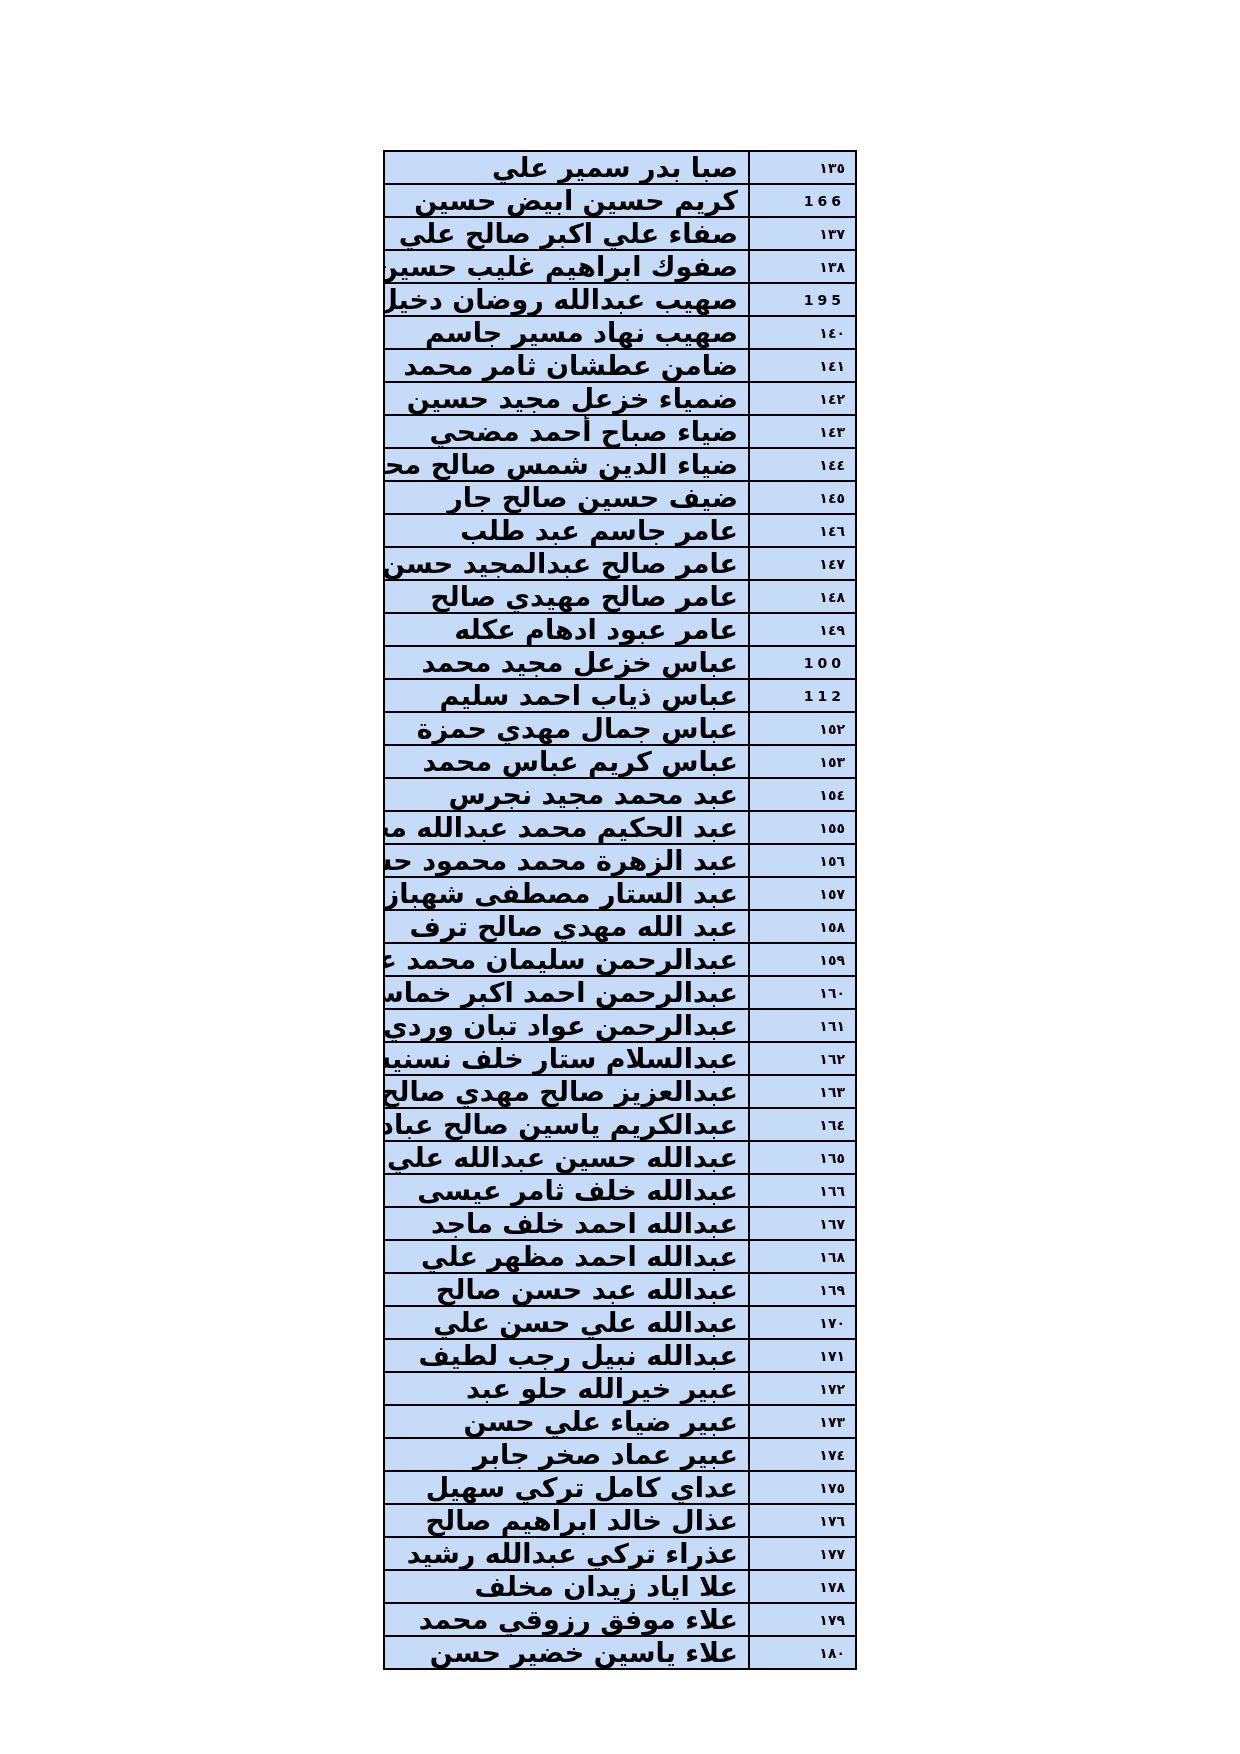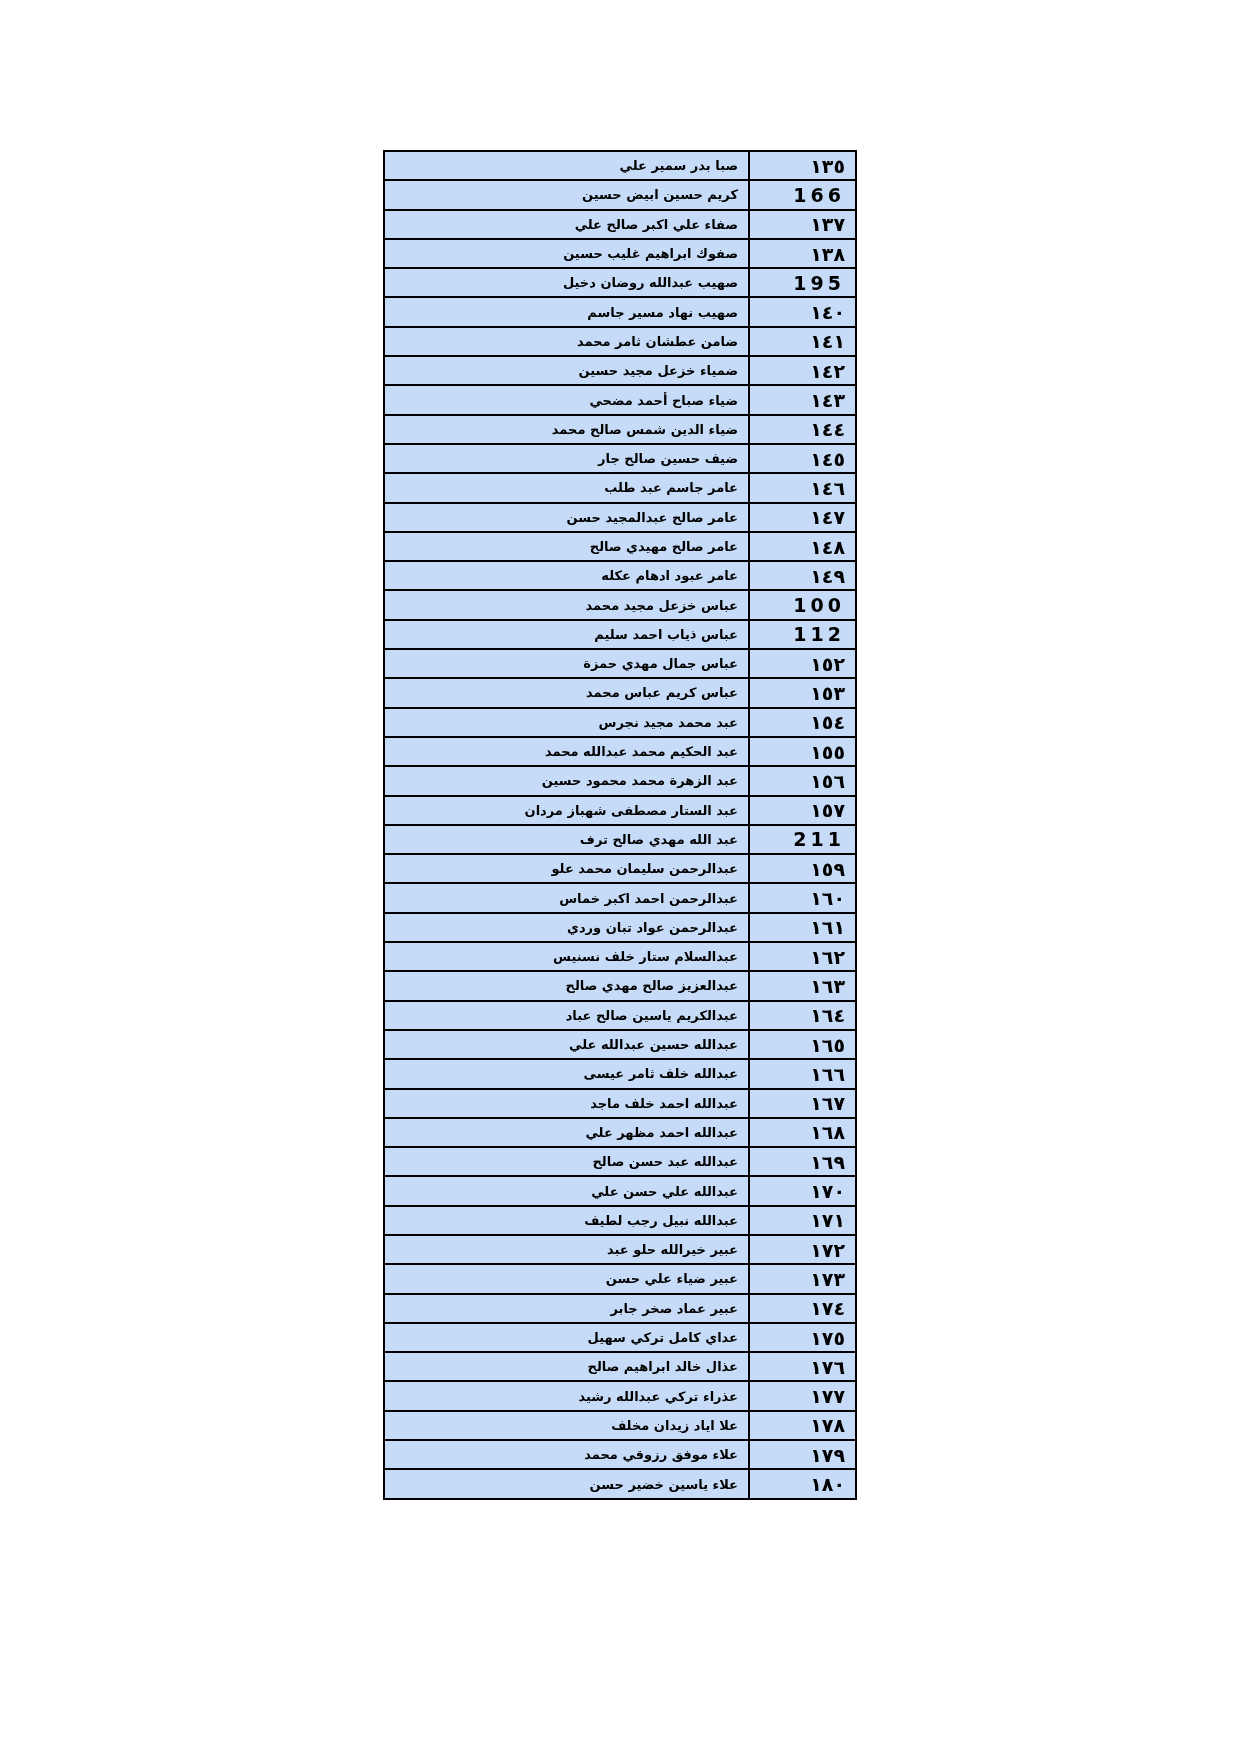--- a/index.html
+++ b/index.html
@@ -39,27 +39,27 @@
       vertical-align: middle;
       color: #000000;
       font-weight: bold;
       white-space: nowrap;
       overflow: hidden;
     }
     td.num {
       width: 95px;
       text-align: right;
       padding-right: 10px !important;
-      font-size: 19px;
+      font-size: 14px;
       letter-spacing: 4px;
     }
     td.name {
       text-align: right;
       padding-right: 10px !important;
-      font-size: 13px;
+      font-size: 27px;
     }
   </style>
 </head>
 <body>
 
 <div class="page">
   <table class="roster">
     <tbody id="roster-body">
     <tr>
           <td class="num">١٣٥</td>
@@ -147,21 +147,21 @@
         </tr>
         <tr>
           <td class="num">١٥٦</td>
           <td class="name">عبد الزهرة  محمد محمود حسين</td>
         </tr>
         <tr>
           <td class="num">١٥٧</td>
           <td class="name">عبد الستار  مصطفى شهباز مردان</td>
         </tr>
         <tr>
-          <td class="num">211</td>
+          <td class="num">١٥٨</td>
           <td class="name">عبد الله مهدي صالح ترف</td>
         </tr>
         <tr>
           <td class="num">١٥٩</td>
           <td class="name">عبدالرحمن  سليمان محمد علو</td>
         </tr>
         <tr>
           <td class="num">١٦٠</td>
           <td class="name">عبدالرحمن احمد اكبر خماس</td>
         </tr>

